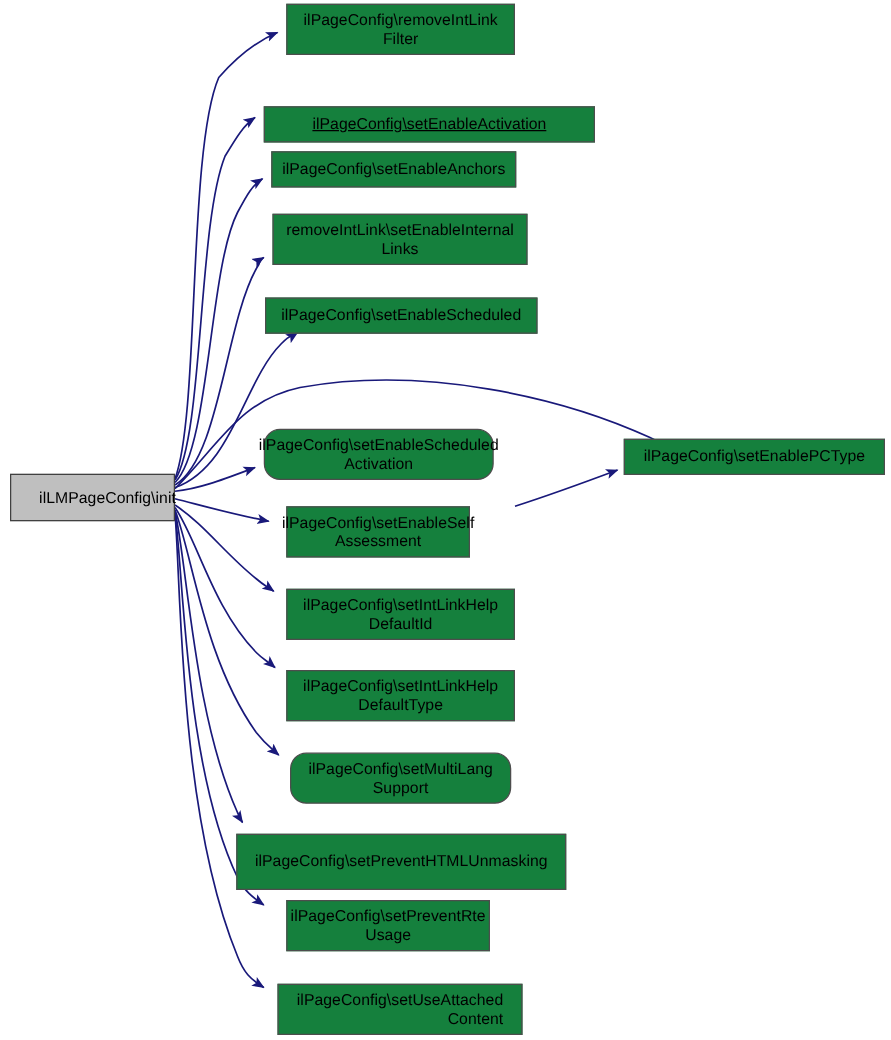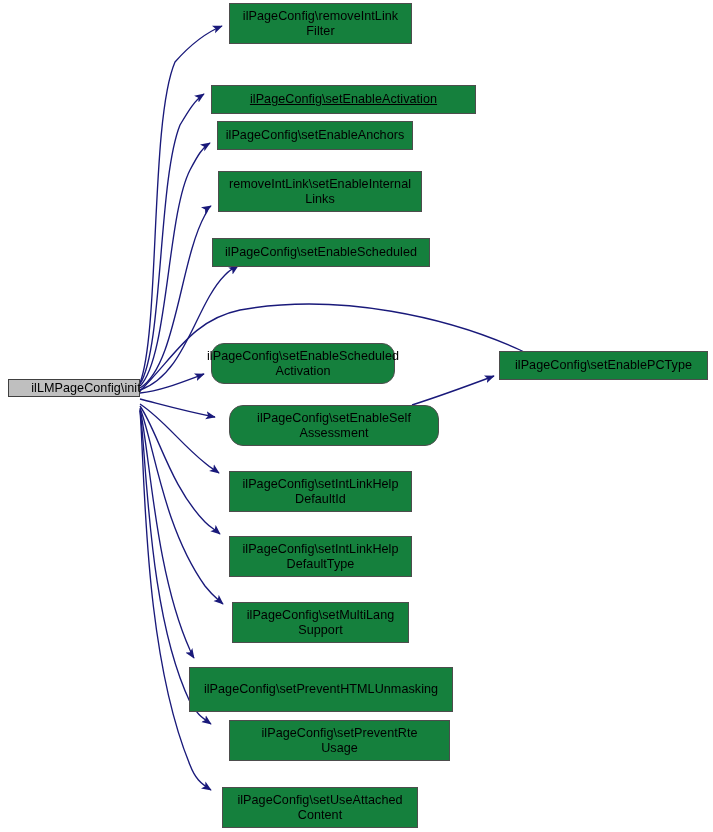--- a/index.html
+++ b/index.html
@@ -65,38 +65,38 @@
         <path d="M140,404 C164,420 180,443 205,463 C212,469 212,468 219,473" marker-end="url(#arrow)" stroke="#19197a"></path>
         <path d="M140,406 C158,432 170,486 205,522 C211,528 213,528 220,534" marker-end="url(#arrow)" stroke="#19197a"></path>
         <path d="M140,408 C154,444 163,527 205,586 C212,595 215,597 223,604" marker-end="url(#arrow)" stroke="#19197a"></path>
         <path d="M140,409 C150,453 155,572 190,650 C192,654 192,655 194,658" marker-end="url(#arrow)" stroke="#19197a"></path>
         <path d="M140,410 C147,461 148,614 190,702 C196,713 201,717 211,724" marker-end="url(#arrow)" stroke="#19197a"></path>
         <path d="M140,411 C145,468 143,651 190,765 C195,778 200,783 211,790" marker-end="url(#arrow)" stroke="#19197a"></path>
         <path d="M412,405 C440,396 470,385 494,376" marker-end="url(#arrow)" stroke="#19197a"></path>
       </g>
   </svg>
   <div id="nodes-group">
-      <div class="node focus" style="left: 8px; top: 379px; width: 132px; height: 18px; padding-left: 24px;">ilLMPageConfig\init</div>
+      <div class="node focus" style="left: 8px; top: 379px; width: 132px; height: 38px; padding-left: 24px;">ilLMPageConfig\init</div>
       <div class="node" style="left: 229px; top: 3px; width: 183px; height: 41px;">ilPageConfig\removeIntLink
 Filter</div>
       <div class="node" style="left: 211px; top: 85px; width: 265px; height: 29px; text-decoration: underline;">ilPageConfig\setEnableActivation</div>
       <div class="node" style="left: 217px; top: 121px; width: 196px; height: 29px;">ilPageConfig\setEnableAnchors</div>
       <div class="node" style="left: 218px; top: 171px; width: 204px; height: 41px;">removeIntLink\setEnableInternal
 Links</div>
       <div class="node" style="left: 212px; top: 238px; width: 218px; height: 29px;">ilPageConfig\setEnableScheduled</div>
       <div class="node" style="left: 211px; top: 343px; width: 184px; height: 41px; border-radius: 13px;">ilPageConfig\setEnableScheduled
 Activation</div>
-      <div class="node" style="left: 229px; top: 405px; width: 210px; height: 41px; border-radius: 14px;">ilPageConfig\setEnableSelf
+      <div class="node" style="left: 229px; top: 405px; width: 147px; height: 41px;">ilPageConfig\setEnableSelf
 Assessment</div>
       <div class="node" style="left: 499px; top: 351px; width: 209px; height: 29px; text-align: right;">ilPageConfig\setEnablePCType</div>
       <div class="node" style="left: 229px; top: 471px; width: 183px; height: 41px;">ilPageConfig\setIntLinkHelp
 DefaultId</div>
       <div class="node" style="left: 229px; top: 536px; width: 183px; height: 41px;">ilPageConfig\setIntLinkHelp
 DefaultType</div>
-      <div class="node" style="left: 232px; top: 602px; width: 177px; height: 41px;">ilPageConfig\setMultiLang
+      <div class="node" style="left: 232px; top: 602px; width: 177px; height: 41px; border-radius: 13px;">ilPageConfig\setMultiLang
 Support</div>
       <div class="node" style="left: 189px; top: 667px; width: 264px; height: 45px;">ilPageConfig\setPreventHTMLUnmasking</div>
-      <div class="node" style="left: 229px; top: 720px; width: 221px; height: 41px;">ilPageConfig\setPreventRte
+      <div class="node" style="left: 229px; top: 720px; width: 163px; height: 41px;">ilPageConfig\setPreventRte
 Usage</div>
-      <div class="node" style="left: 222px; top: 787px; width: 196px; height: 41px;">ilPageConfig\setUseAttached
+      <div class="node" style="left: 222px; top: 787px; width: 196px; height: 41px; text-align: right;">ilPageConfig\setUseAttached
 Content</div>
     </div>
 </div>
 
 </body></html>

